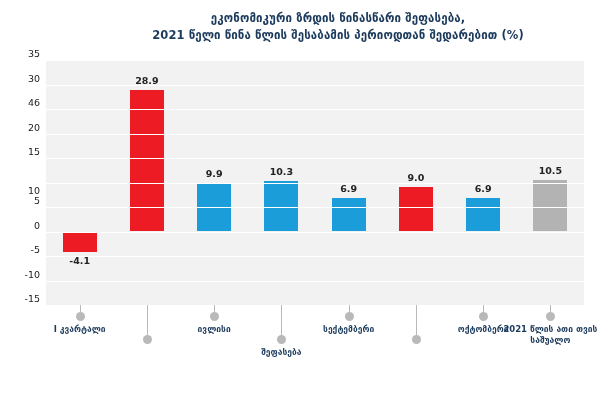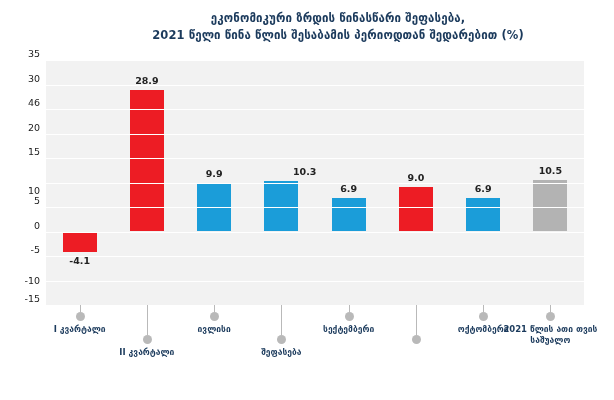--- a/index.html
+++ b/index.html
@@ -95,21 +95,21 @@
         <div class="bar-slot" style="left: 67.25px; width: 67.25px;">
           <div class="bar" title="II კვარტალი: 28.9" style="background: rgb(237, 28, 36); top: 29.89px; height: 141.61px;"></div>
           <div class="bar-value" style="top: 14.89px;">28.9</div>
         </div>
         <div class="bar-slot" style="left: 134.5px; width: 67.25px;">
           <div class="bar" title="ივლისი: 9.9" style="background: rgb(27, 157, 217); top: 122.99px; height: 48.51px;"></div>
           <div class="bar-value" style="top: 107.99px;">9.9</div>
         </div>
         <div class="bar-slot" style="left: 201.75px; width: 67.25px;">
           <div class="bar" title="აგვისტო: 10.3" style="background: rgb(27, 157, 217); top: 121.03px; height: 50.47px;"></div>
-          <div class="bar-value" style="top: 106.03px; text-align: right;">10.3</div>
+          <div class="bar-value" style="top: 106.03px;">10.3</div>
         </div>
         <div class="bar-slot" style="left: 269px; width: 67.25px;">
           <div class="bar" title="სექტემბერი: 6.9" style="background: rgb(27, 157, 217); top: 137.69px; height: 33.81px;"></div>
           <div class="bar-value" style="top: 122.69px;">6.9</div>
         </div>
         <div class="bar-slot" style="left: 336.25px; width: 67.25px;">
           <div class="bar" title="III კვარტალის საშუალო: 9.0" style="background: rgb(237, 28, 36); top: 127.4px; height: 44.1px;"></div>
           <div class="bar-value" style="top: 112.4px;">9.0</div>
         </div>
         <div class="bar-slot" style="left: 403.5px; width: 67.25px;">
@@ -131,36 +131,35 @@
       <div class="gridline" style="top: 73.5px;"></div>
       <div class="gridline" style="top: 49px;"></div>
       <div class="gridline" style="top: 24.5px;"></div>
       <div class="gridline" style="top: 0px;"></div>
     </div>
 
   <div id="yaxis"></div>
   <div id="xaxis"></div>
 
 <div class="ylabel" style="position: absolute; left: 4px; width: 36px; top: 299px;">-15</div>
-    <div class="ylabel" style="position: absolute; left: 4px; width: 36px; top: 274.5px; margin-top: 6px;">-10</div>
+    <div class="ylabel" style="position: absolute; left: 4px; width: 36px; top: 274.5px;">-10</div>
     <div class="ylabel" style="position: absolute; left: 4px; width: 36px; top: 250px;">-5</div>
     <div class="ylabel" style="position: absolute; left: 4px; width: 36px; top: 225.5px;">0</div>
     <div class="ylabel" style="position: absolute; left: 4px; width: 36px; top: 201px;">5</div>
     <div class="ylabel" style="position: absolute; left: 4px; width: 36px; top: 191px;">10</div>
     <div class="ylabel" style="position: absolute; left: 4px; width: 36px; top: 152px;">15</div>
     <div class="ylabel" style="position: absolute; left: 4px; width: 36px; top: 127.5px;">20</div>
     <div class="ylabel" style="position: absolute; left: 4px; width: 36px; top: 103px;">46</div>
     <div class="ylabel" style="position: absolute; left: 4px; width: 36px; top: 78.5px;">30</div>
     <div class="ylabel" style="position: absolute; left: 4px; width: 36px; top: 54px;">35</div>
     <div class="tick" style="left: 79.625px; top: 305px; height: 7px;"></div>
     <div class="tick-dot" style="left: 79.625px; top: 312px;"></div>
     <div class="cat-label" style="left: 79.625px; top: 324px;">I კვარტალი</div>
     <div class="tick" style="left: 146.875px; top: 305px; height: 30px;"></div>
     <div class="tick-dot" style="left: 146.875px; top: 335px;"></div>
-    <div class="cat-label" style="left: 146.875px; top: 347px;">II კვარტალი</div>
     <div class="tick" style="left: 214.125px; top: 305px; height: 7px;"></div>
     <div class="tick-dot" style="left: 214.125px; top: 312px;"></div>
     <div class="cat-label" style="left: 214.125px; top: 324px;">ივლისი</div>
     <div class="tick" style="left: 281.375px; top: 305px; height: 30px;"></div>
     <div class="tick-dot" style="left: 281.375px; top: 335px;"></div>
     <div class="cat-label" style="left: 281.375px; top: 347px;">შეფასება</div>
     <div class="tick" style="left: 348.625px; top: 305px; height: 7px;"></div>
     <div class="tick-dot" style="left: 348.625px; top: 312px;"></div>
     <div class="cat-label" style="left: 348.625px; top: 324px;">სექტემბერი</div>
     <div class="tick" style="left: 415.875px; top: 305px; height: 30px;"></div>

